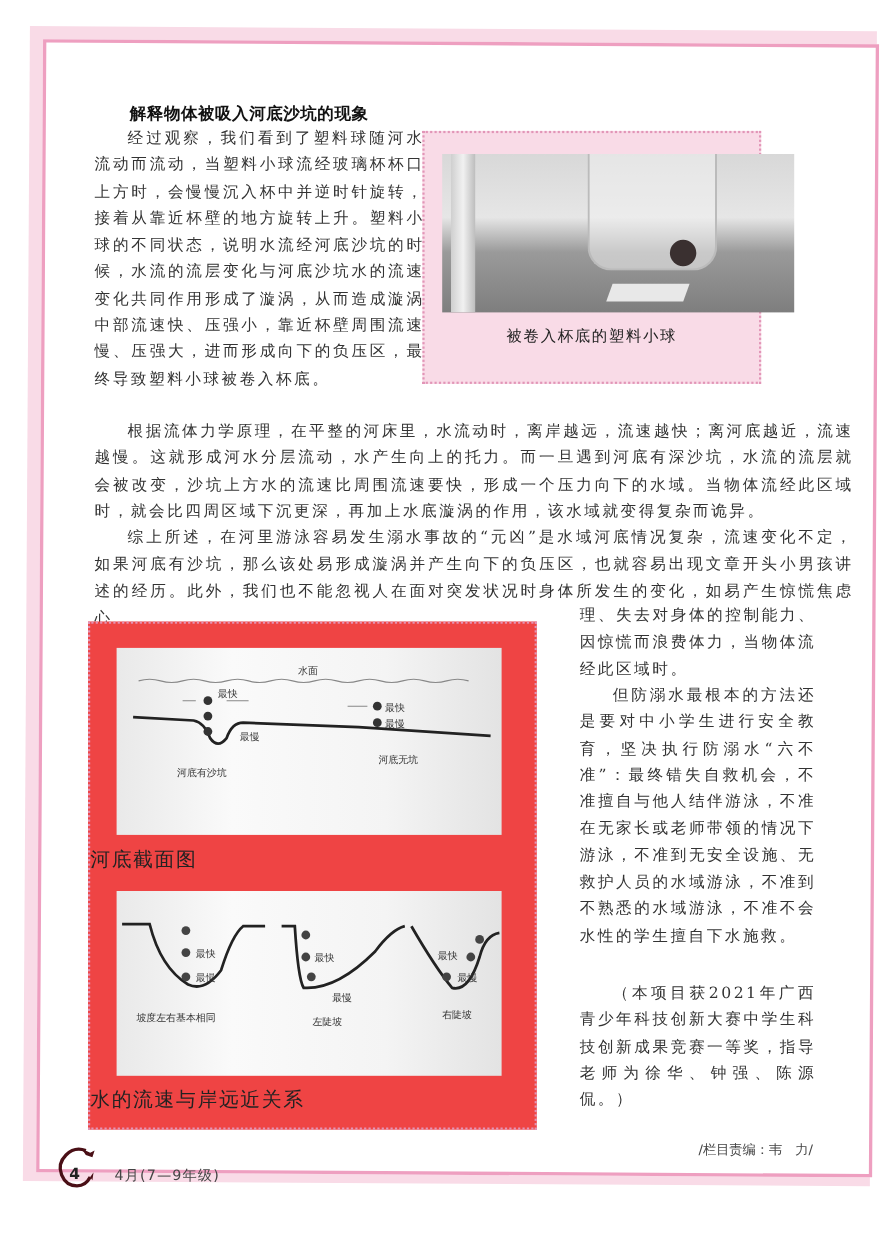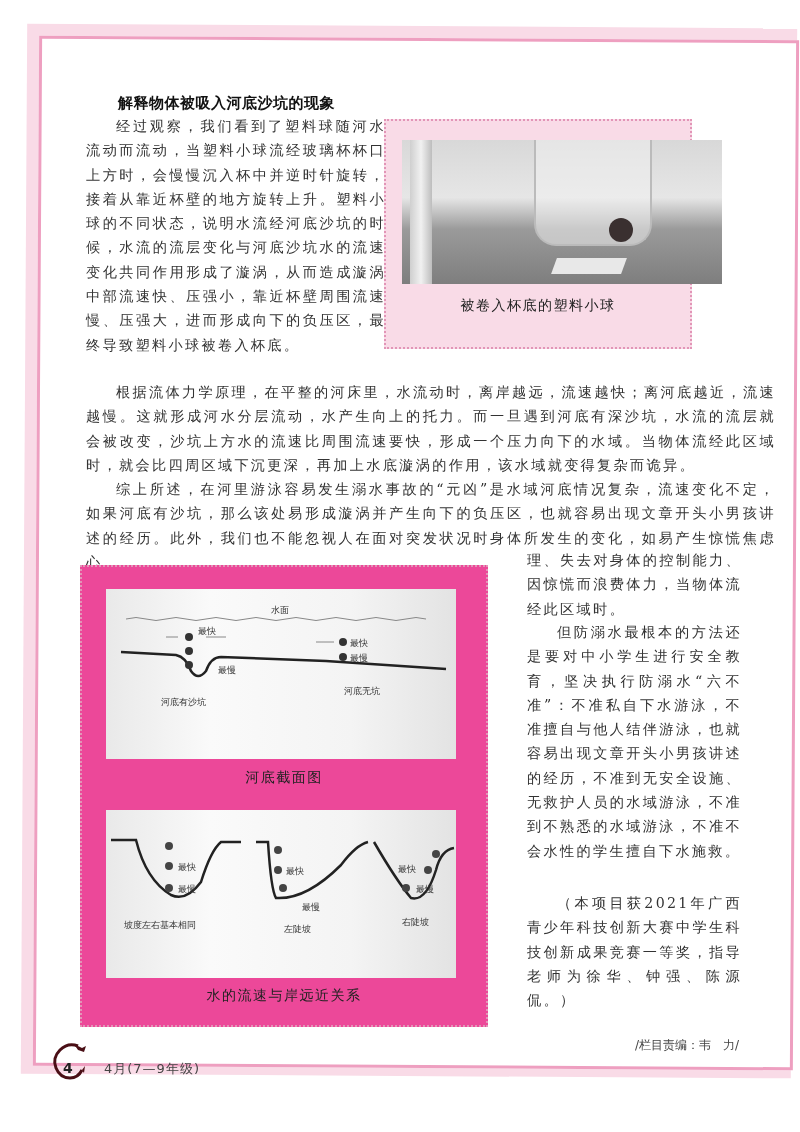--- a/index.html
+++ b/index.html
@@ -21,26 +21,26 @@
   .p6 { left: 527px; top: 880px; width: 215px; text-indent: 30px; margin-top: 11px; }
 
   .photo-box { position: absolute; left: 384px; top: 119px; width: 308px; height: 230px; background: #f9dbe7; border: 2px dotted #e295b7; }
   .photo { position: absolute; left: 16px; top: 19px; width: 320px; height: 144px; background: linear-gradient(180deg, #d8d8d8 0%, #e6e6e6 40%, #9a9a9a 62%, #7e7e7e 100%); overflow: hidden; }
   .photo .post { position: absolute; left: 8px; top: 0; width: 22px; height: 144px; background: linear-gradient(90deg,#cfcfcf,#f1f1f1,#bdbdbd); }
   .photo .jar { position: absolute; left: 132px; top: 0; width: 118px; height: 106px; border: 2px solid #bbb; border-top: none; border-radius: 0 0 22px 22px; background: rgba(240,240,240,0.55); }
   .photo .ball { position: absolute; left: 207px; top: 78px; width: 24px; height: 24px; border-radius: 50%; background: #3a3030; }
   .photo .base { position: absolute; left: 152px; top: 118px; width: 70px; height: 16px; background: #e8e8e8; transform: skewX(-20deg); }
   .photo-caption { position: absolute; left: 0; top: 176px; width: 100%; text-align: center; font-size: 14px; letter-spacing: 1.5px; color: #222; }
 
-  .diagram-box { position: absolute; left: 80px; top: 565px; width: 408px; height: 462px; background: #ec4899; border: 2px dotted #e295b7; }
+  .diagram-box { position: absolute; left: 80px; top: 565px; width: 408px; height: 462px; background: #ef4444; border: 2px dotted #e295b7; }
   .diag { position: absolute; left: 24px; width: 350px; background: linear-gradient(90deg,#e9e9e9,#fafafa 30%,#f4f4f4 70%,#e3e3e3); }
   .diag1 { top: 22px; height: 170px; }
   .diag2 { top: 243px; height: 168px; }
   .diag svg { width: 100%; height: 100%; display: block; }
-  .diag-caption { position: absolute; left: 0; width: 100%; text-align: center; font-size: 14px; letter-spacing: 1.5px; color: #222; }
+  .diag-caption { position: absolute; left: 0; width: 100%; text-align: left; font-size: 18px; letter-spacing: 1.5px; color: #222; }
   .cap1 { top: 202px; }
   .cap2 { top: 420px; }
   .lbl { font-family: "DejaVu Serif", serif; font-size: 9px; fill: #333; }
 
   .footer-logo { position: absolute; left: 48px; top: 1040px; width: 42px; height: 42px; }
   .page-num { position: absolute; left: 63px; top: 1060px; font-family: "DejaVu Sans", sans-serif; font-weight: bold; font-size: 14px; color: #222; }
   .issue { position: absolute; left: 104px; top: 1060px; font-family: "DejaVu Sans", sans-serif; font-size: 13px; color: #444; letter-spacing: 1px; }
   .editor { position: absolute; left: 635px; top: 1037px; font-family: "DejaVu Sans", sans-serif; font-size: 12px; color: #444; }
 </style>
 </head>
@@ -59,21 +59,21 @@
     <div class="jar"></div>
     <div class="ball"></div>
     <div class="base"></div>
   </div>
   <div class="photo-caption">被卷入杯底的塑料小球</div>
 </div>
 
 <p class="para p2">根据流体力学原理，在平整的河床里，水流动时，离岸越远，流速越快；离河底越近，流速越慢。这就形成河水分层流动，水产生向上的托力。而一旦遇到河底有深沙坑，水流的流层就会被改变，沙坑上方水的流速比周围流速要快，形成一个压力向下的水域。当物体流经此区域时，就会比四周区域下沉更深，再加上水底漩涡的作用，该水域就变得复杂而诡异。</p>
 <p class="para p3">综上所述，在河里游泳容易发生溺水事故的“元凶”是水域河底情况复杂，流速变化不定，如果河底有沙坑，那么该处易形成漩涡并产生向下的负压区，也就容易出现文章开头小男孩讲述的经历。此外，我们也不能忽视人在面对突发状况时身体所发生的变化，如易产生惊慌焦虑心</p>
 <p class="para p4">理、失去对身体的控制能力、因惊慌而浪费体力，当物体流经此区域时。</p>
-<p class="para p5">但防溺水最根本的方法还是要对中小学生进行安全教育，坚决执行防溺水“六不准”：不准私自下水游泳，不准擅自与他人结伴游泳，也就容易出现文章开头小男孩讲述的经历，不准到无安全设施、无救护人员的水域游泳，不准到不熟悉的水域游泳，不准不会水性的学生擅自下水施救。</p>
+<p class="para p5">但防溺水最根本的方法还是要对中小学生进行安全教育，坚决执行防溺水“六不准”：最终错失自救机会，不准擅自与他人结伴游泳，不准在无家长或老师带领的情况下游泳，不准到无安全设施、无救护人员的水域游泳，不准到不熟悉的水域游泳，不准不会水性的学生擅自下水施救。</p>
 <p class="para p6">（本项目获2021年广西青少年科技创新大赛中学生科技创新成果竞赛一等奖，指导老师为徐华、钟强、陈源侃。）</p>
 
 <div class="diagram-box">
   <div class="diag diag1">
     <svg viewBox="0 0 350 170" preserveAspectRatio="none">
       <path d="M20 30 q10 -3 20 0 t20 0 t20 0 t20 0 t20 0 t20 0 t20 0 t20 0 t20 0 t20 0 t20 0 t20 0 t20 0 t20 0 t20 0" stroke="#888" fill="none" stroke-width="1"></path>
       <path d="M15 63 L70 66 Q80 68 85 82 Q92 92 100 82 Q105 68 115 68 L220 72 L340 80" stroke="#222" fill="none" stroke-width="2.5"></path>
       <circle cx="83" cy="48" r="4" fill="#333"></circle>
       <circle cx="83" cy="62" r="4" fill="#333"></circle>
       <circle cx="83" cy="76" r="4" fill="#333"></circle>

